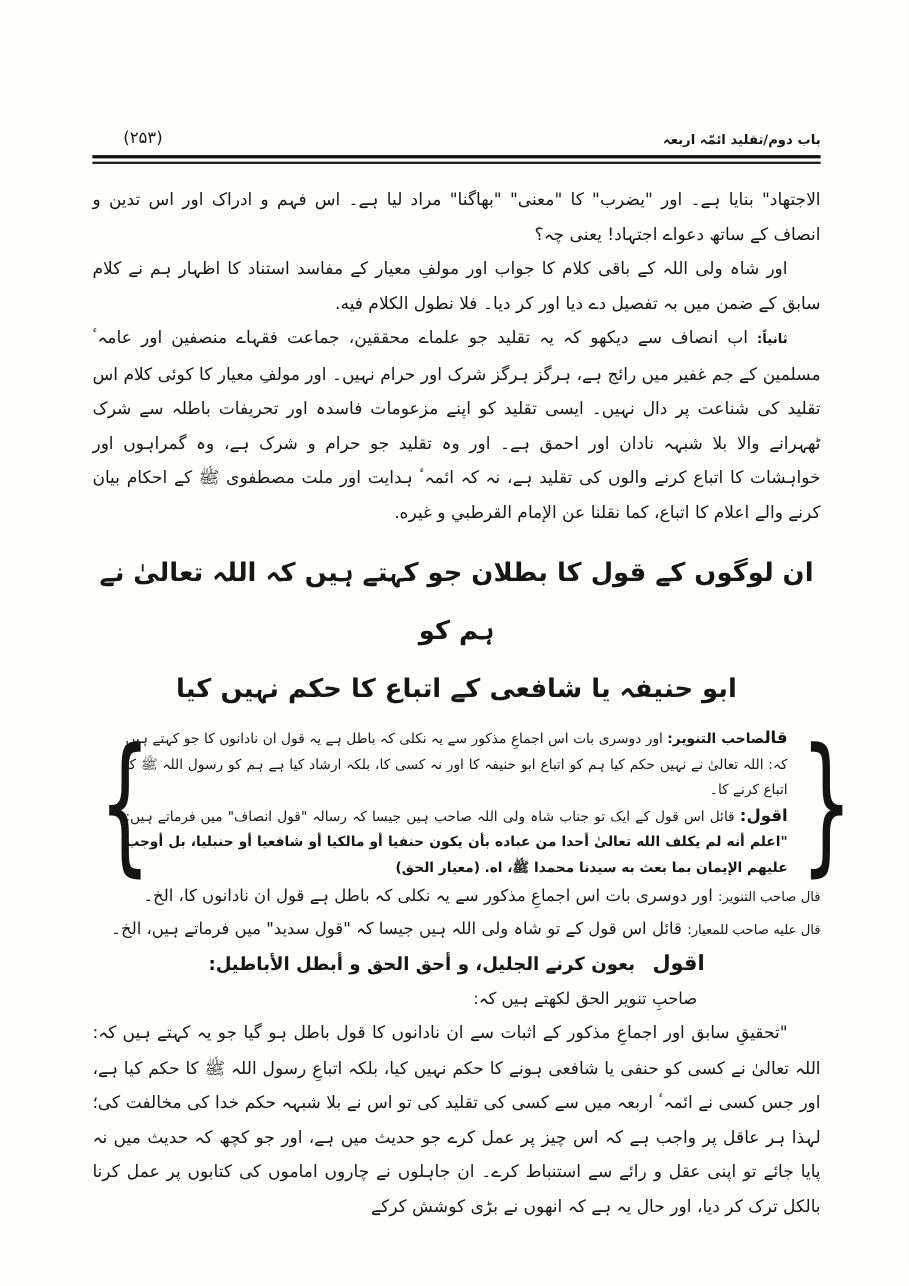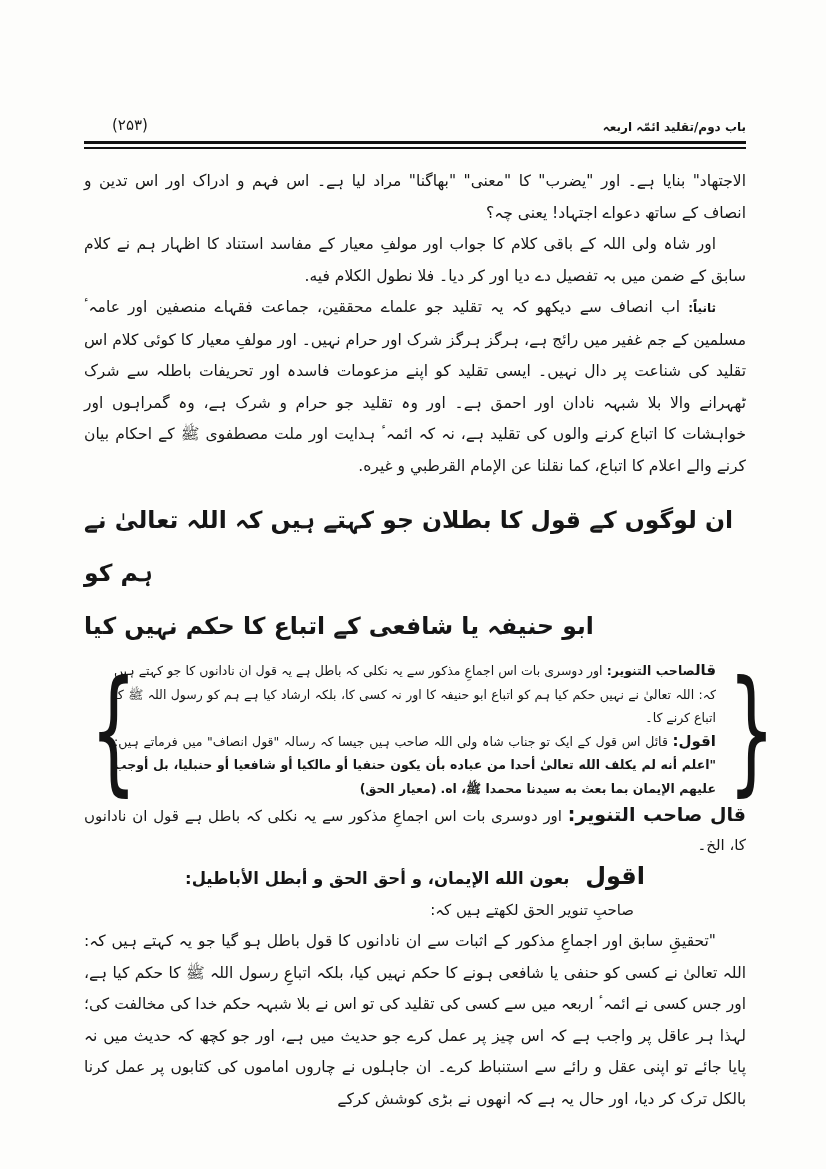--- a/index.html
+++ b/index.html
@@ -30,21 +30,21 @@
   
   .body-text{font-size:15.5px;line-height:31.5px;text-align:justify;}
   p.para{margin:0;}
   p.para.first{margin-top:17px;}
   .indent{text-indent:30px;}
   .lead-bold{font-weight:bold;font-size:12px;}
   .arabic-inline{font-weight:normal;}
 
   
   .chapter-heading{
-    font-weight:bold;text-align:left;
+    font-weight:bold;text-align:center;
     font-size:23.5px;line-height:53px;margin-top:12px;
   }
 
   
   .braced{
     display:flex;direction:ltr;align-items:center;
     margin-top:6px;
   }
   .brace{
     flex:0 0 24px;width:24px;line-height:0;
@@ -56,26 +56,26 @@
     flex:1;direction:rtl;
     font-size:12.5px;line-height:23.5px;text-align:justify;
     padding:0 6px;
   }
   .braced-text .q-lead{font-weight:bold;font-size:15px;}
   .braced-text .q-lead2{font-weight:bold;}
   .arabic-bold{font-weight:bold;}
 
   
   .qala{margin-top:5px;font-size:15px;line-height:29px;text-align:justify;}
-  .qala .lead{font-weight:bold;font-size:19px;}
+  .qala .lead{font-weight:normal;font-size:12px;}
   .aqoolu{
     text-align:center;font-weight:bold;font-size:16.5px;
     line-height:33px;margin-top:3px;
   }
-  .aqoolu .lead{font-size:24px;margin-left:10px;}
+  .aqoolu .lead{font-size:19px;margin-left:10px;}
   .intro-line{
     font-size:15px;line-height:31px;margin-top:2px;
     text-indent:112px;
   }
 </style>
 </head>
 <body>
 
 <div class="page">
   <div class="content">
@@ -103,22 +103,23 @@
       <span class="brace">{</span>
       <div class="braced-text">
         <div><span class="q-lead">قال</span><span class="q-lead2">صاحب التنویر:</span> <span>اور دوسری بات اس اجماعِ مذکور سے یہ نکلی کہ باطل ہے یہ قول ان نادانوں کا جو کہتے ہیں کہ: اللہ تعالیٰ نے نہیں حکم کیا ہم کو اتباع ابو حنیفہ کا اور نہ کسی کا، بلکہ ارشاد کیا ہے ہم کو رسول اللہ ﷺ کا اتباع کرنے کا۔</span></div>
         <div><span class="q-lead">اقول:</span> <span>قائل اس قول کے ایک تو جناب شاہ ولی اللہ صاحب ہیں جیسا کہ رسالہ "قول انصاف" میں فرماتے ہیں:</span> <span class="arabic-bold">"اعلم أنه لم يكلف الله تعالىٰ أحدا من عباده بأن يكون حنفيا أو مالكيا أو شافعيا أو حنبليا، بل أوجب عليهم الإيمان بما بعث به سيدنا محمدا ﷺ، اه.</span> <span class="arabic-bold">(معيار الحق)</span></div>
       </div>
       <span class="brace">}</span>
     </div>
 
     <p class="para qala"><span class="lead">قال صاحب التنویر:</span> <span>اور دوسری بات اس اجماعِ مذکور سے یہ نکلی کہ باطل ہے قول ان نادانوں کا، الخ۔</span></p>
 
+    <p class="para qala"><span class="lead">قال علیه صاحب للمعیار:</span> <span>قائل اس قول کے تو شاہ ولی اللہ ہیں جیسا کہ "قول سدید" میں فرماتے ہیں، الخ۔</span></p>
 
-    <p class="para aqoolu"><span class="lead">اقول</span> <span>بعون الله الإيمان، و أحق الحق و أبطل الأباطيل:</span></p>
+    <p class="para aqoolu"><span class="lead">اقول</span> <span>بعون کرنے الجليل، و أحق الحق و أبطل الأباطيل:</span></p>
 
     <p class="para intro-line"><span>صاحبِ تنویر الحق لکھتے ہیں کہ:</span></p>
 
     <div class="body-text">
       <p class="para indent"><span>"تحقیقِ سابق اور اجماعِ مذکور کے اثبات سے ان نادانوں کا قول باطل ہو گیا جو یہ کہتے ہیں کہ: اللہ تعالیٰ نے کسی کو حنفی یا شافعی ہونے کا حکم نہیں کیا، بلکہ اتباعِ رسول اللہ ﷺ کا حکم کیا ہے، اور جس کسی نے ائمہٴ اربعہ میں سے کسی کی تقلید کی تو اس نے بلا شبہہ حکم خدا کی مخالفت کی؛ لہذا ہر عاقل پر واجب ہے کہ اس چیز پر عمل کرے جو حدیث میں ہے، اور جو کچھ کہ حدیث میں نہ پایا جائے تو اپنی عقل و رائے سے استنباط کرے۔ ان جاہلوں نے چاروں اماموں کی کتابوں پر عمل کرنا بالکل ترک کر دیا، اور حال یہ ہے کہ انھوں نے بڑی کوشش کرکے</span></p>
     </div>
 
   </div>
 </div>
 

